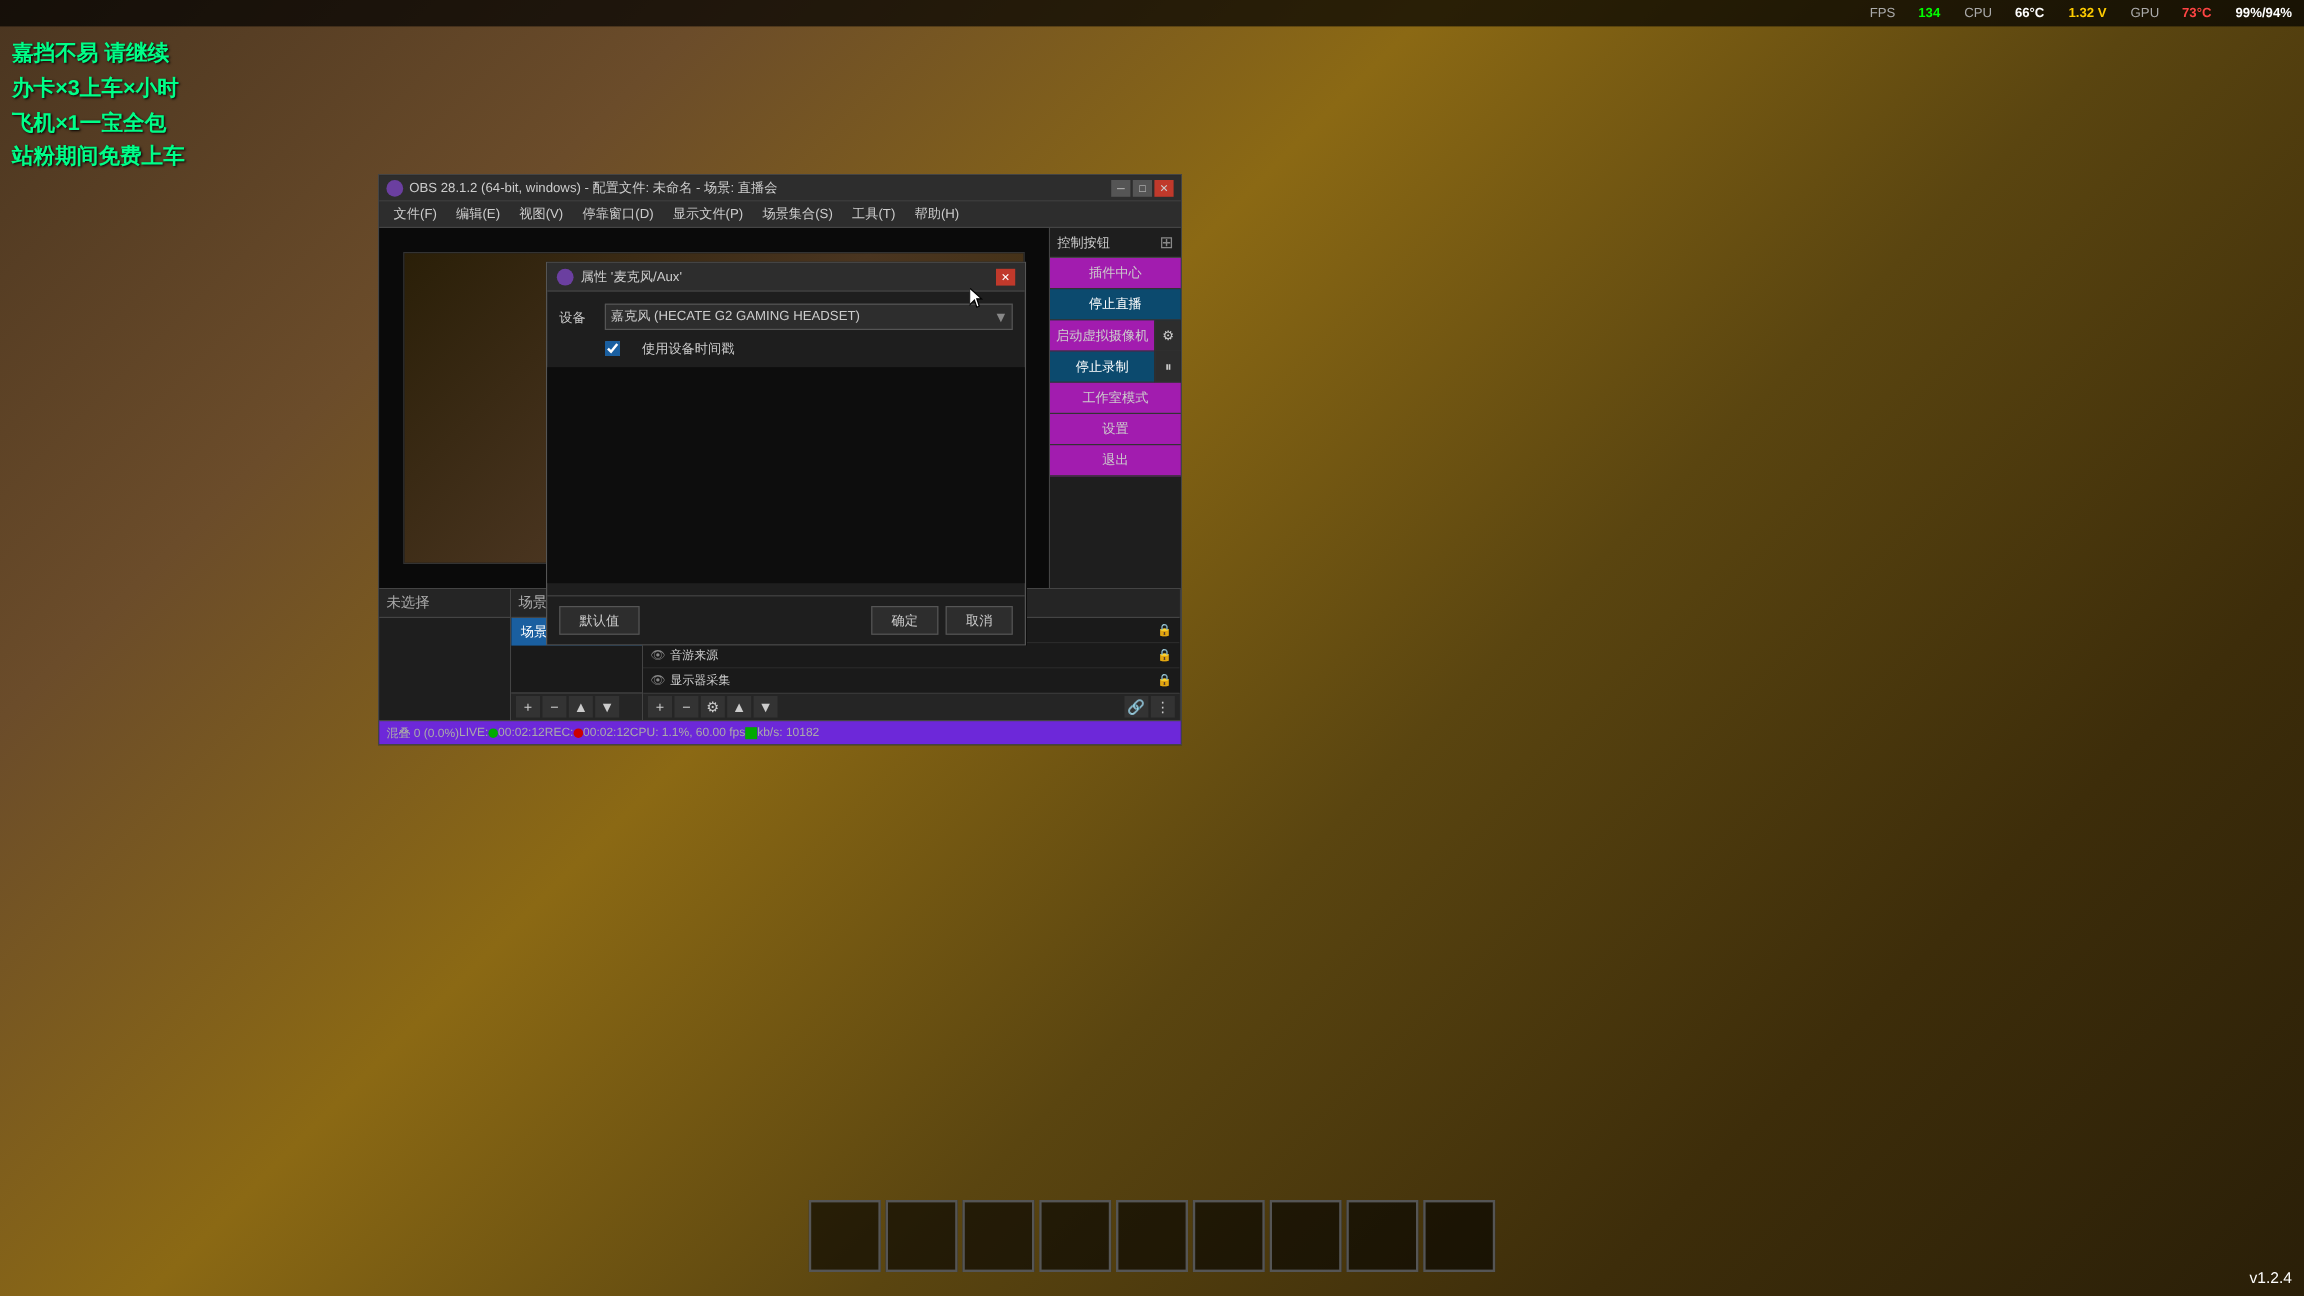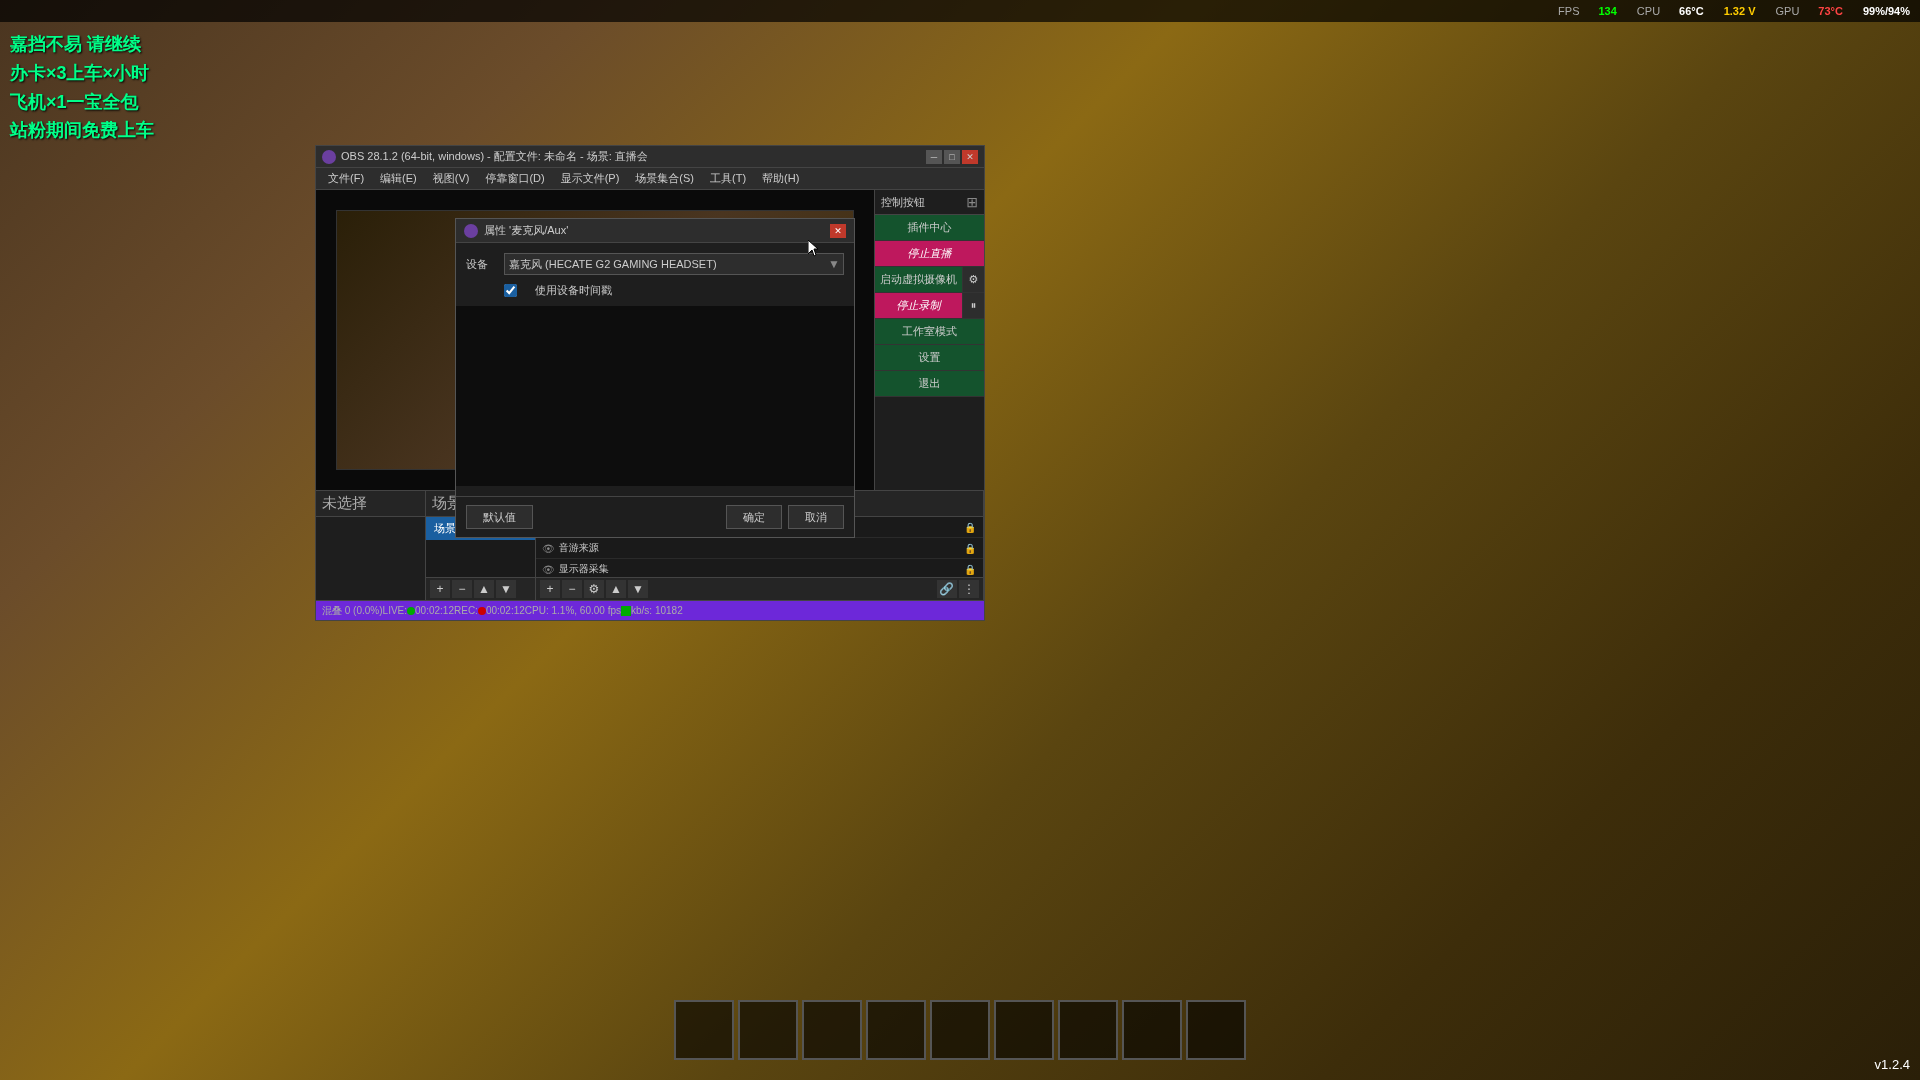--- a/index.html
+++ b/index.html
@@ -186,30 +186,30 @@
       color: #ccc;
       font-size: 11px;
       border-bottom: 1px solid #444;
       display: flex;
       justify-content: space-between;
       align-items: center;
     }
     .obs-btn {
       width: 100%;
       padding: 5px 4px;
-      background: #14532d;
+      background: #a21caf;
       border: none;
       color: #ccc;
       font-size: 11px;
       cursor: pointer;
       text-align: center;
       border-bottom: 1px solid #333;
       font-family: 'Microsoft YaHei', Arial, sans-serif;
     }
-    .obs-btn.blue { background: #be185d; color: #fff; font-style: italic; }
+    .obs-btn.blue { background: #0c4a6e; color: #fff; }
     .obs-btn-row {
       display: flex;
       align-items: center;
     }
     .obs-btn-row .obs-btn { flex: 1; }
     .obs-btn-row .obs-btn-side {
       width: 22px;
       background: #2d2d2d;
       border: none;
       border-bottom: 1px solid #333;
@@ -230,21 +230,21 @@
     }
     .obs-panel {
       flex: 1;
       display: flex;
       flex-direction: column;
       border-right: 1px solid #444;
     }
     .obs-panel-header {
       padding: 3px 6px;
       color: #aaa;
-      font-size: 15px;
+      font-size: 12px;
       background: #252525;
       border-bottom: 1px solid #444;
     }
     .obs-panel-content {
       flex: 1;
       overflow-y: auto;
       background: #1a1a1a;
     }
     .obs-scene-item {
       padding: 4px 8px;

